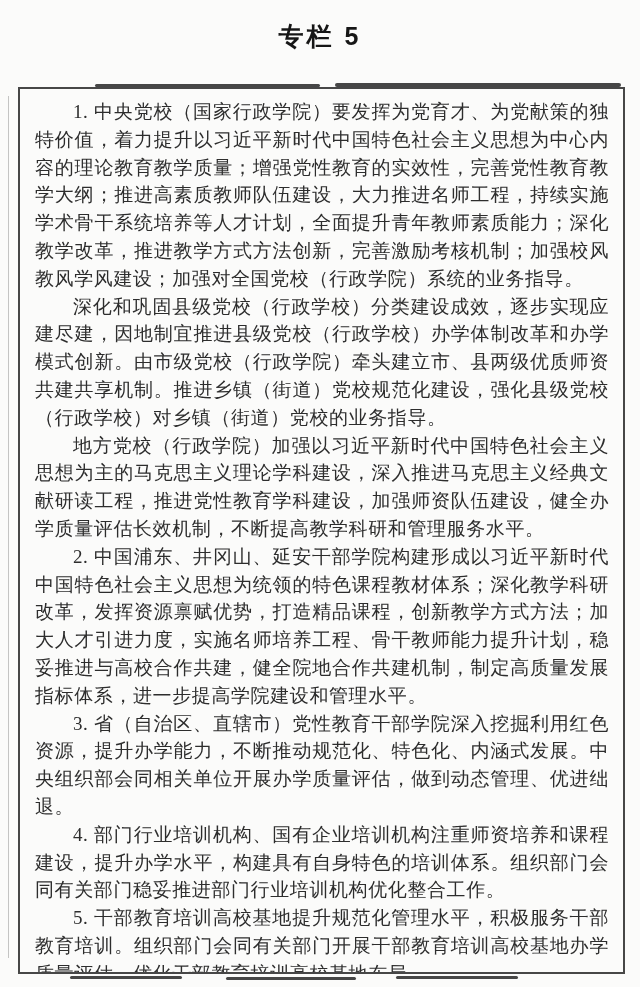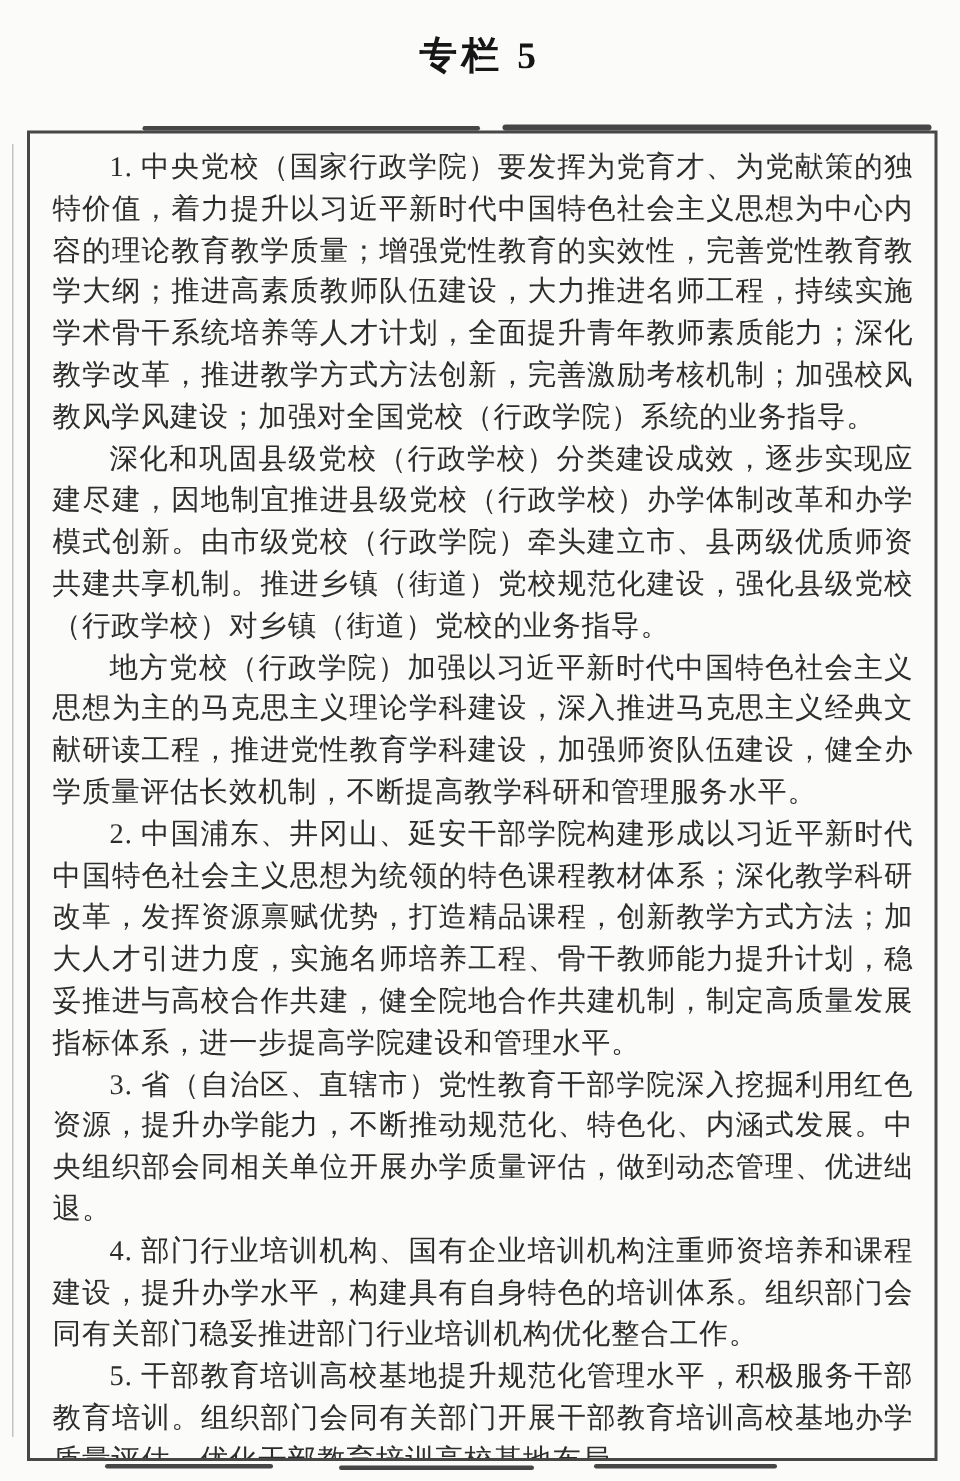--- a/index.html
+++ b/index.html
@@ -18,21 +18,21 @@
   }
   .header {
     position: absolute;
     top: 20px;
     left: 0;
     width: 640px;
     display: flex;
     justify-content: center;
     align-items: baseline;
     gap: 16px;
-    font-family: Liberation Serif, serif;
+    font-family: Liberation Sans, sans-serif;
     font-weight: 700;
     font-size: 25px;
     color: #161616;
     letter-spacing: 3px;
   }
   .content-box {
     position: absolute;
     left: 18px;
     top: 87px;
     width: 607px;

